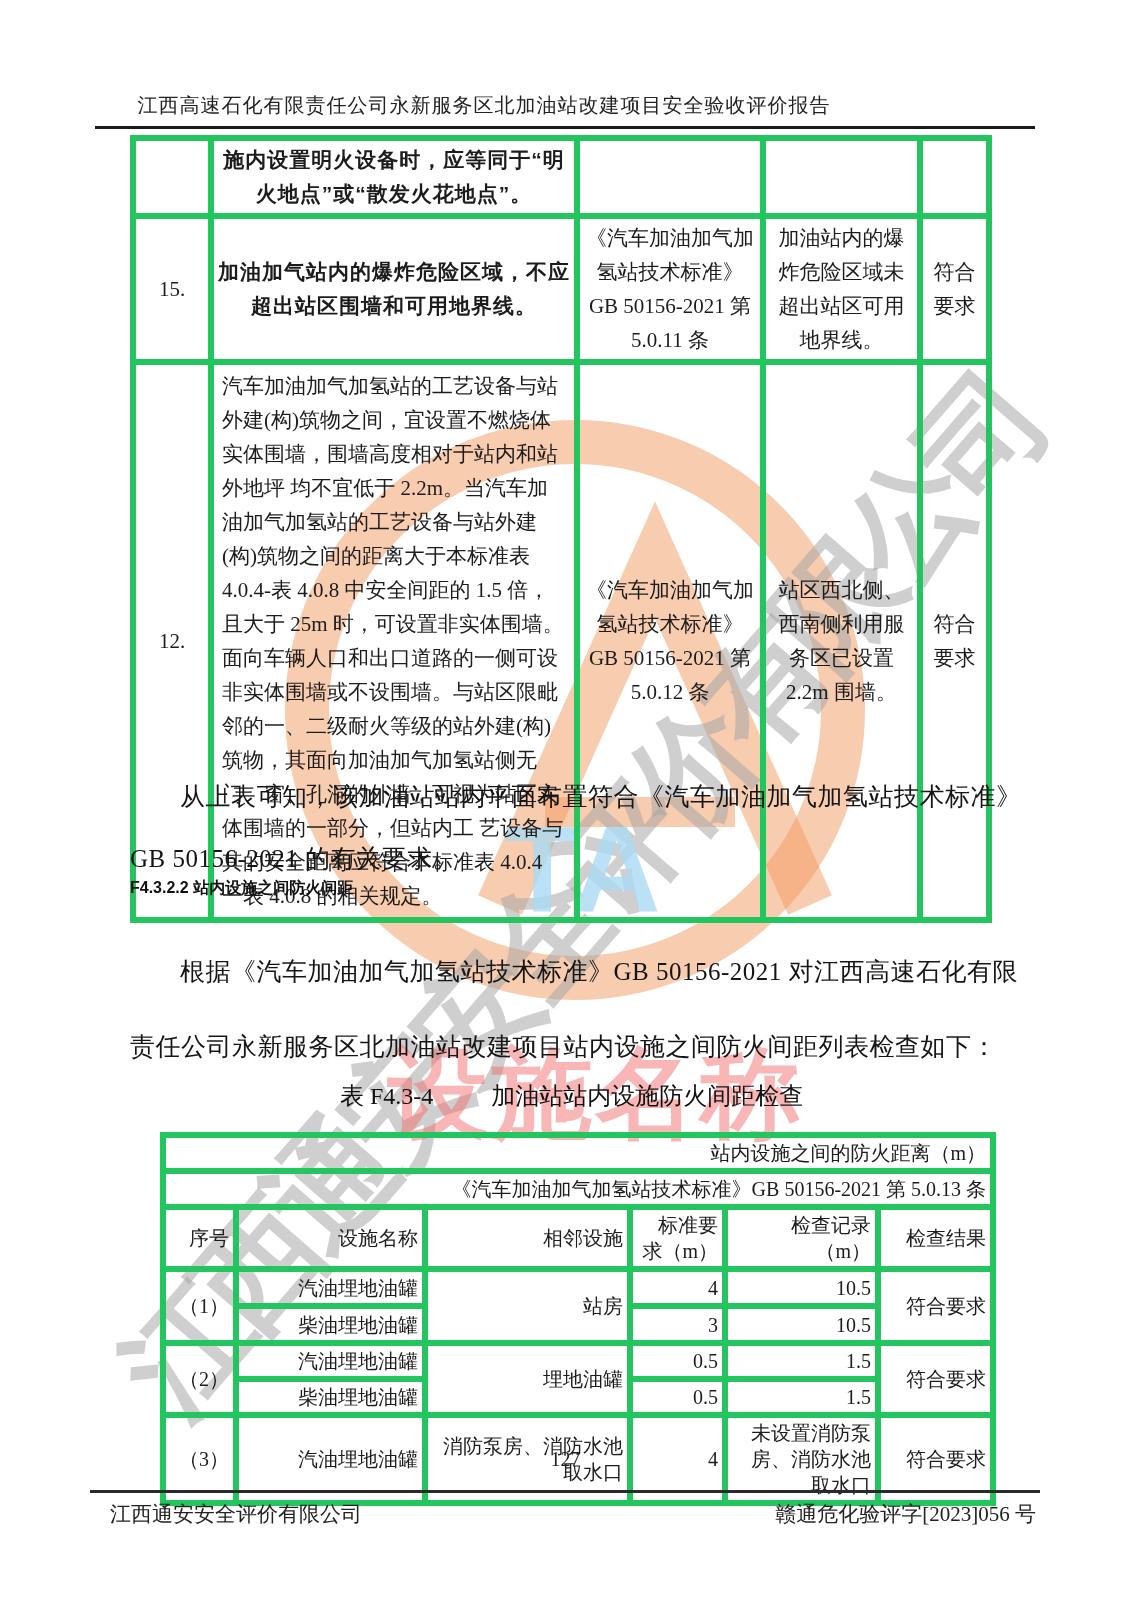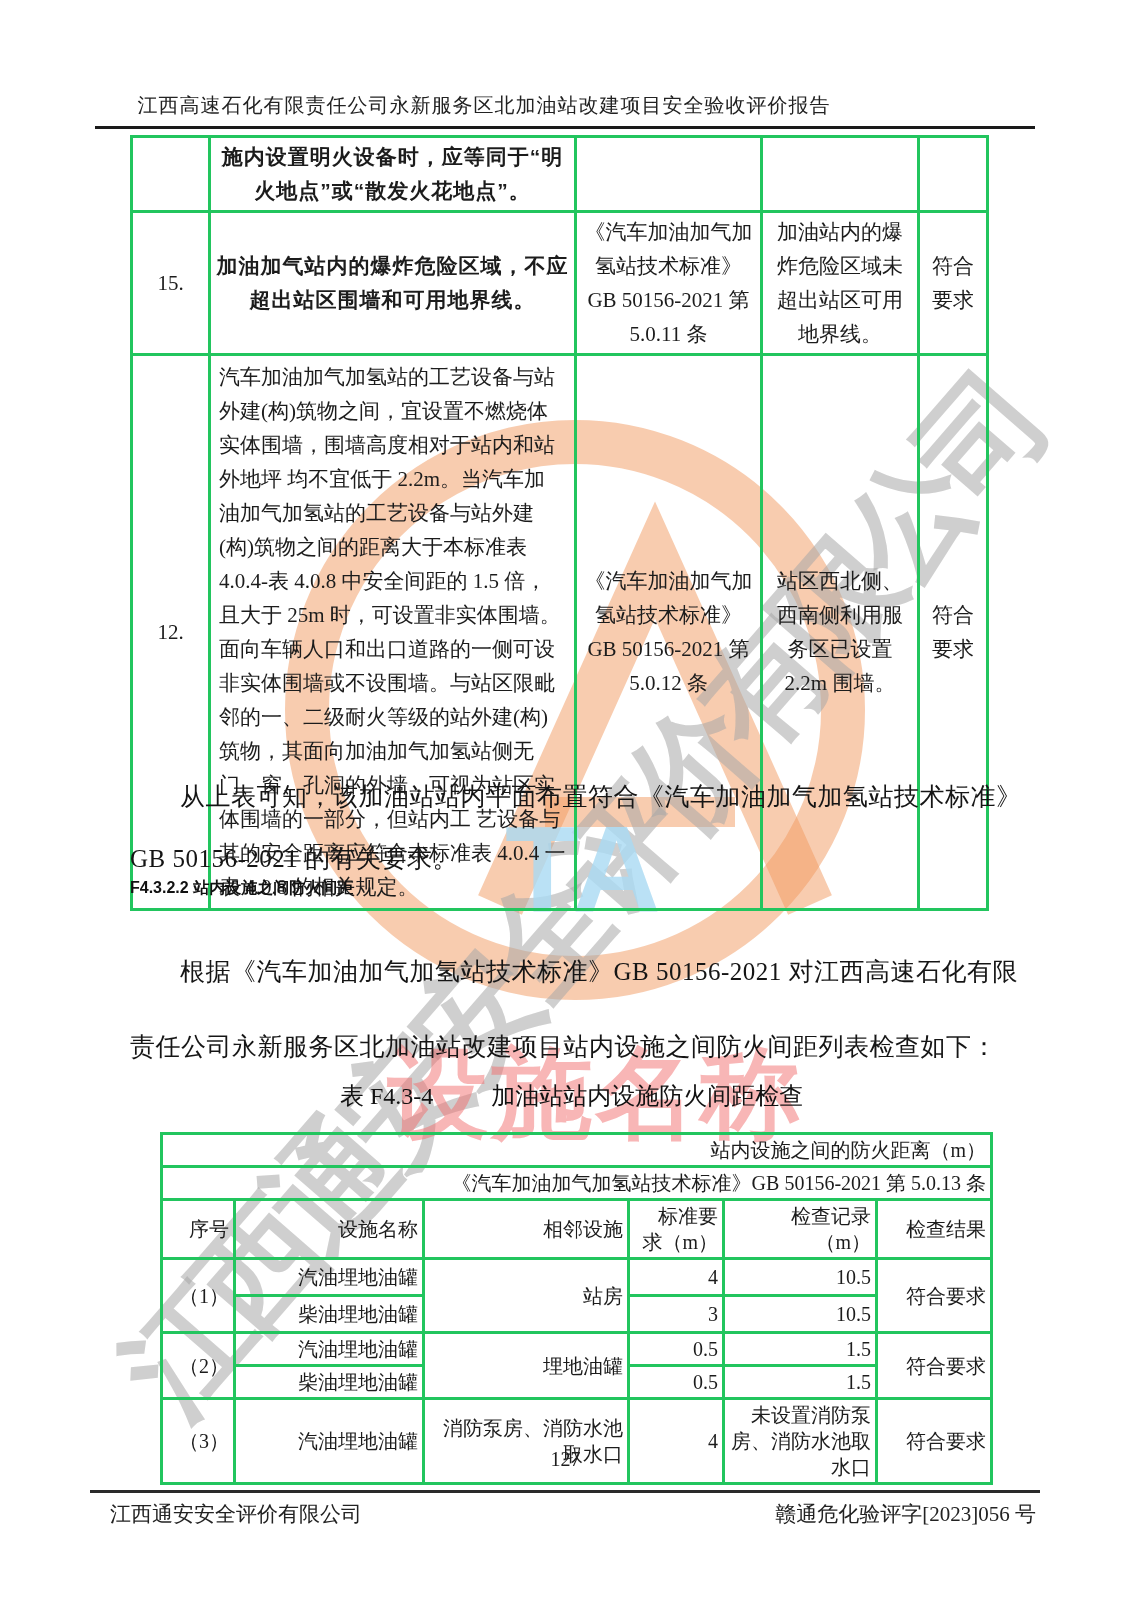--- a/index.html
+++ b/index.html
@@ -31,21 +31,21 @@
     white-space:nowrap;
   }
   
   .content{position:absolute;inset:0;z-index:2;}
   .hdr-title{
     position:absolute;left:0;top:92px;width:968px;text-align:center;
     font-size:20px;letter-spacing:1px;color:#222;
   }
   .hdr-rule{position:absolute;left:95px;top:126px;width:940px;border-top:3px solid #1a1a1a;}
   table{border-collapse:collapse;table-layout:fixed;background:transparent;}
-  td{border:3px solid #22c55e;vertical-align:middle;text-align:center;padding:2px 4px;
+  td{border:6px solid #22c55e;vertical-align:middle;text-align:center;padding:2px 4px;
      overflow:hidden;margin-left:23px;}
   .tbl-top{position:absolute;left:130px;top:135px;width:856px;height:644px;border:2px solid #222;}
   .tbl-top td{font-size:21px;line-height:34px;}
   .cell-no{font-size:20px;}
   .cell-req{font-family:"Liberation Sans","DejaVu Sans",sans-serif;font-weight:bold;
             font-size:22px;line-height:36px;letter-spacing:1px;}
   .cell-req12{font-weight:normal;font-family:"Liberation Serif","DejaVu Serif",serif;
             font-size:21px;line-height:33px;text-align:left;padding:4px 8px;letter-spacing:0;}
   .cell-rec{font-size:20px;}
   .cell-res{padding:2px 10px;}

